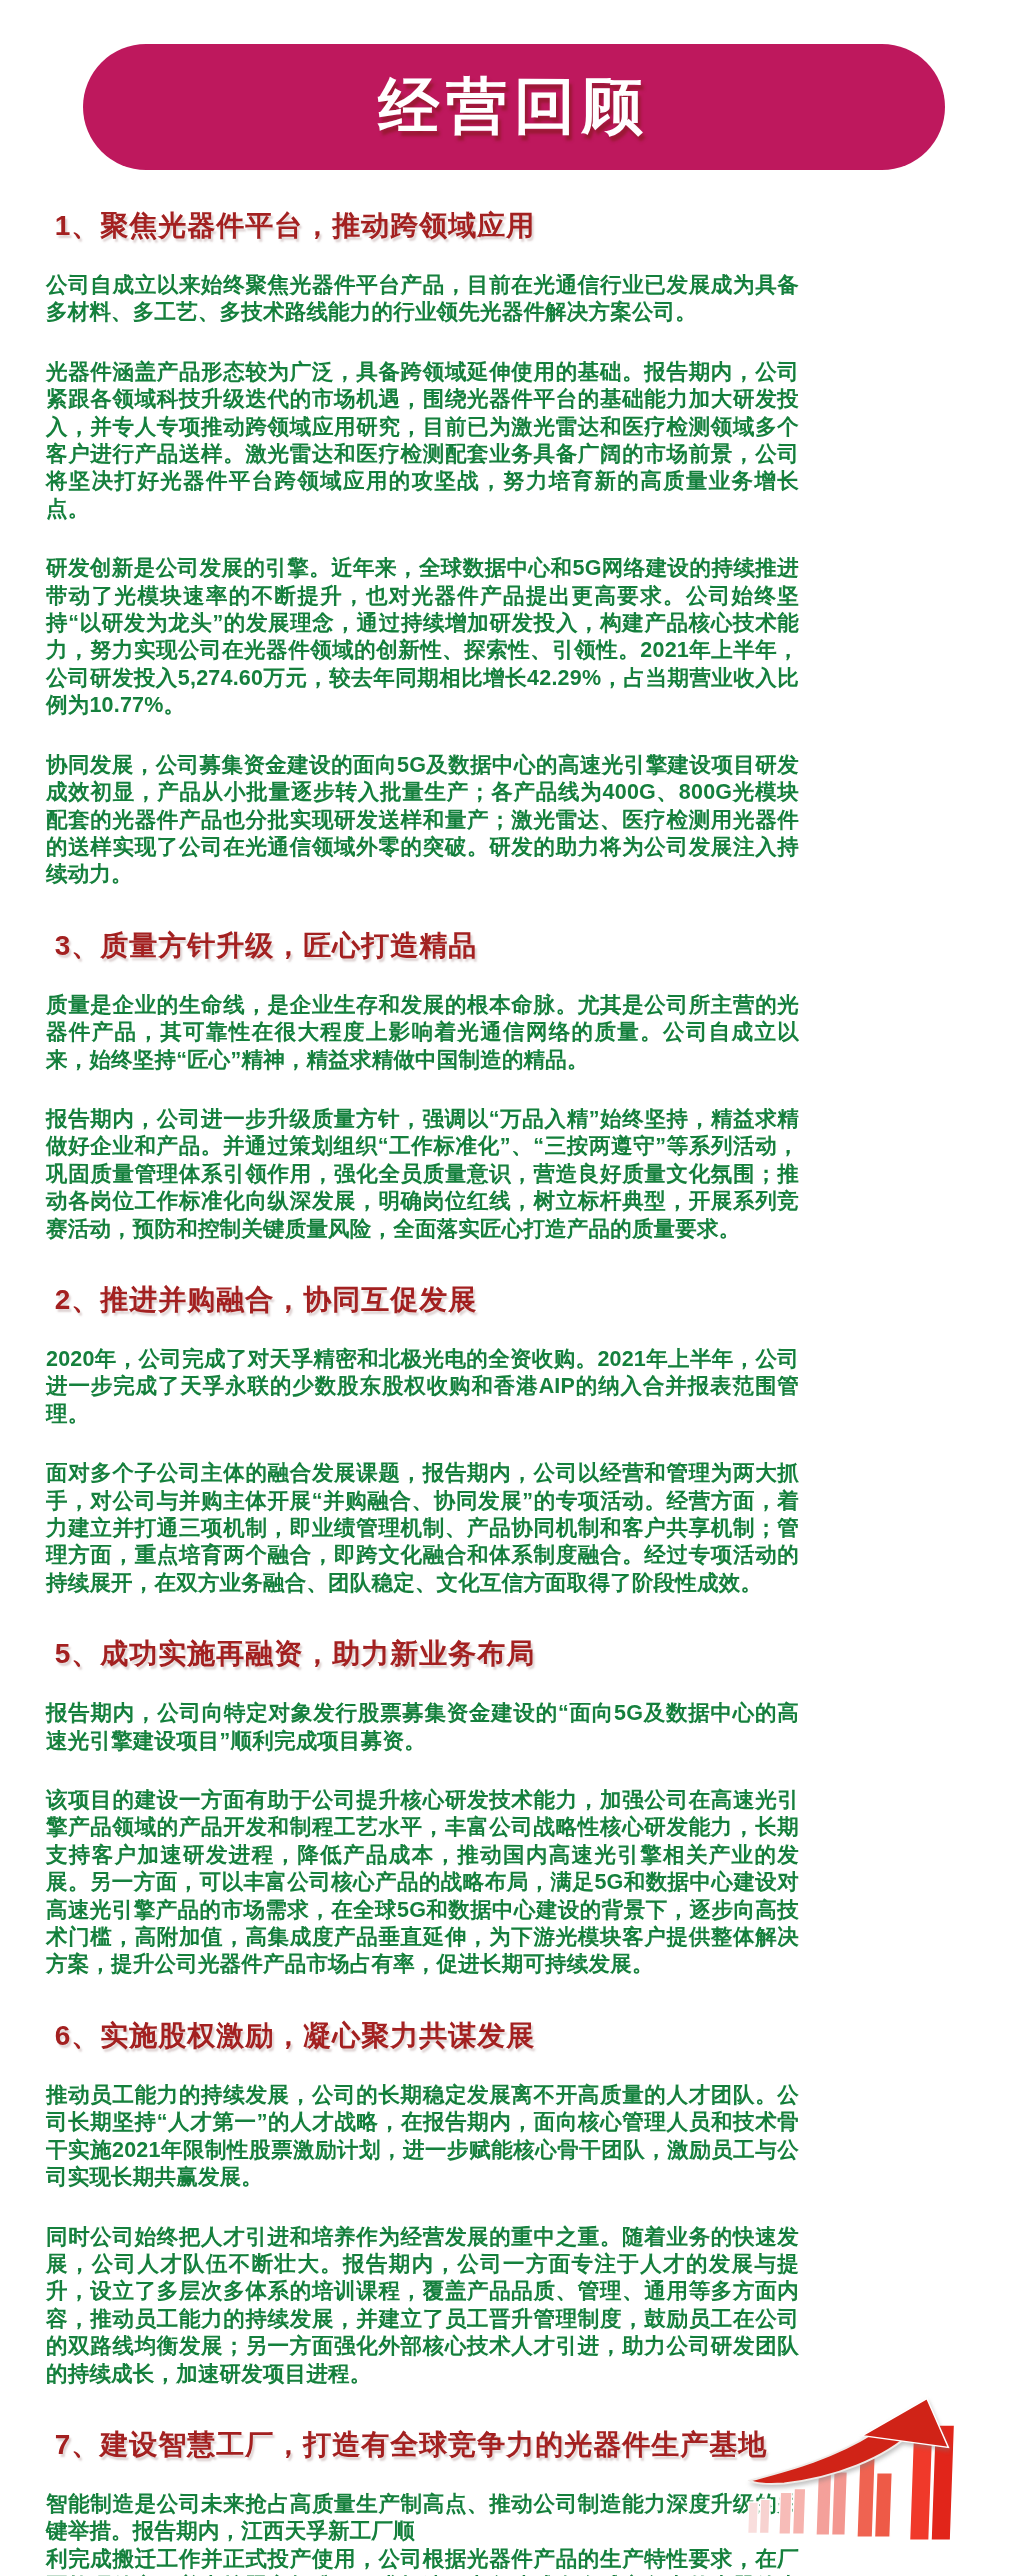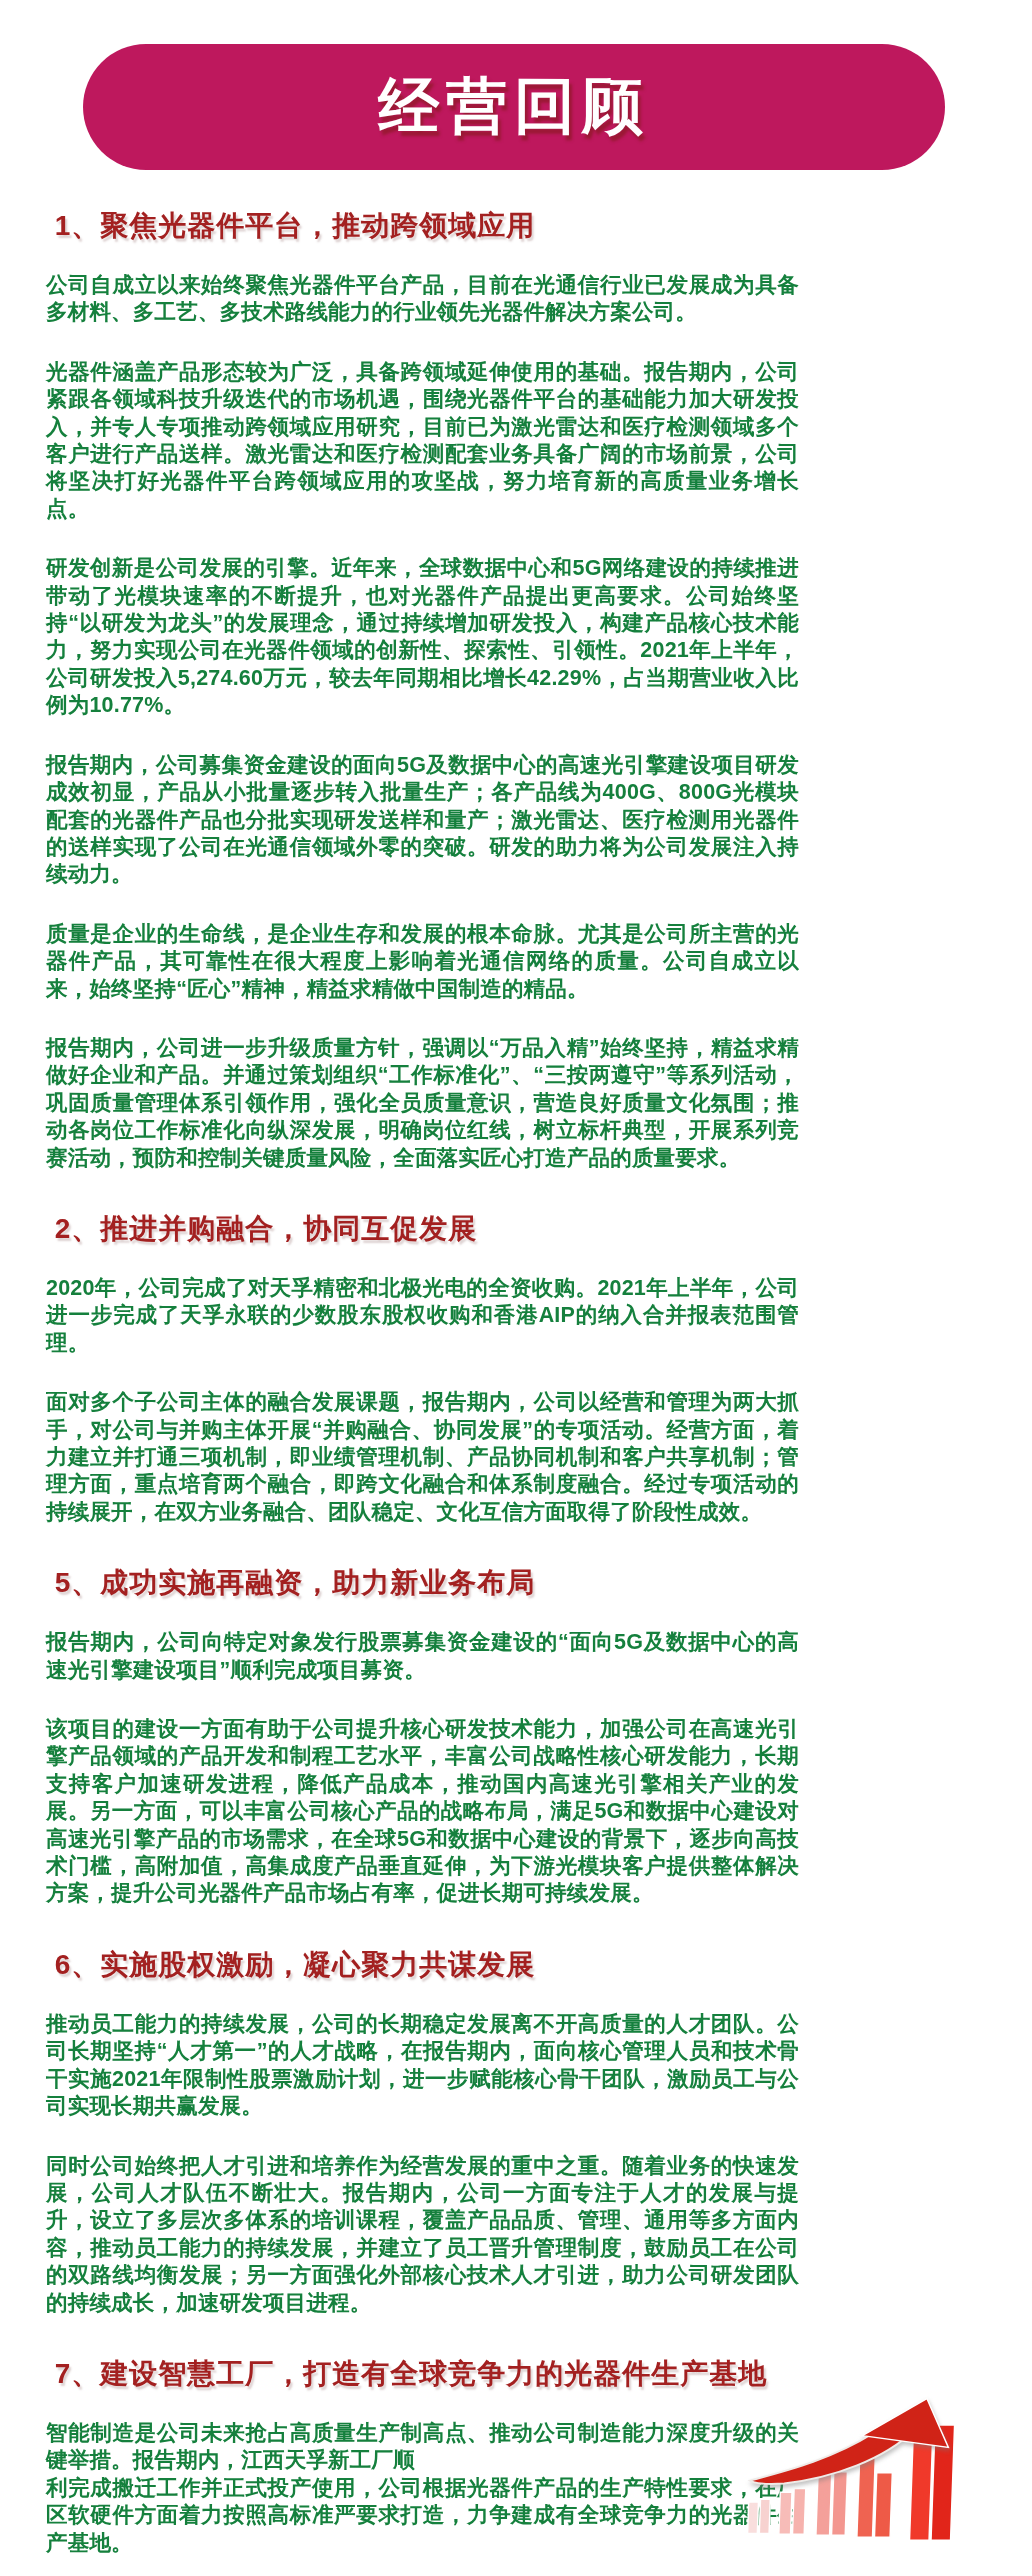--- a/index.html
+++ b/index.html
@@ -81,24 +81,25 @@
   <div class="content">
 
     <section class="sec">
       <h2 class="sec-heading">1、聚焦光器件平台，推动跨领域应用</h2>
       <p class="body-text">公司自成立以来始终聚焦光器件平台产品，目前在光通信行业已发展成为具备多材料、多工艺、多技术路线能力的行业领先光器件解决方案公司。</p>
       <p class="body-text">光器件涵盖产品形态较为广泛，具备跨领域延伸使用的基础。报告期内，公司紧跟各领域科技升级迭代的市场机遇，围绕光器件平台的基础能力加大研发投入，并专人专项推动跨领域应用研究，目前已为激光雷达和医疗检测领域多个客户进行产品送样。激光雷达和医疗检测配套业务具备广阔的市场前景，公司将坚决打好光器件平台跨领域应用的攻坚战，努力培育新的高质量业务增长点。</p>
     </section>
 
     <section class="sec">
       <p class="body-text">研发创新是公司发展的引擎。近年来，全球数据中心和5G网络建设的持续推进带动了光模块速率的不断提升，也对光器件产品提出更高要求。公司始终坚持“以研发为龙头”的发展理念，通过持续增加研发投入，构建产品核心技术能力，努力实现公司在光器件领域的创新性、探索性、引领性。2021年上半年，公司研发投入5,274.60万元，较去年同期相比增长42.29%，占当期营业收入比例为10.77%。</p>
-      <p class="body-text">报告期内，公司募集资金建设的面向5G及数据中心的高速光引擎建设项目研发成效初显，产品从小批量逐步转入批量生产；各产品线为400G、800G光模块配套的光器件产品也分批实现研发送样和量产；激光雷达、医疗检测用光器件的送样实现了公司在光通信领域外零的突破。研发的助力将为公司发展注入持续动力。</p>
+      <p class="body-text">协同发展，公司募集资金建设的面向5G及数据中心的高速光引擎建设项目研发成效初显，产品从小批量逐步转入批量生产；各产品线为400G、800G光模块配套的光器件产品也分批实现研发送样和量产；激光雷达、医疗检测用光器件的送样实现了公司在光通信领域外零的突破。研发的助力将为公司发展注入持续动力。</p>
     </section>
 
     <section class="sec">
+      <h2 class="sec-heading">3、质量方针升级，匠心打造精品</h2>
       <p class="body-text">质量是企业的生命线，是企业生存和发展的根本命脉。尤其是公司所主营的光器件产品，其可靠性在很大程度上影响着光通信网络的质量。公司自成立以来，始终坚持“匠心”精神，精益求精做中国制造的精品。</p>
       <p class="body-text">报告期内，公司进一步升级质量方针，强调以“万品入精”始终坚持，精益求精做好企业和产品。并通过策划组织“工作标准化”、“三按两遵守”等系列活动，巩固质量管理体系引领作用，强化全员质量意识，营造良好质量文化氛围；推动各岗位工作标准化向纵深发展，明确岗位红线，树立标杆典型，开展系列竞赛活动，预防和控制关键质量风险，全面落实匠心打造产品的质量要求。</p>
     </section>
 
     <section class="sec">
       <h2 class="sec-heading">2、推进并购融合，协同互促发展</h2>
       <p class="body-text">2020年，公司完成了对天孚精密和北极光电的全资收购。2021年上半年，公司进一步完成了天孚永联的少数股东股权收购和香港AIP的纳入合并报表范围管理。</p>
       <p class="body-text">面对多个子公司主体的融合发展课题，报告期内，公司以经营和管理为两大抓手，对公司与并购主体开展“并购融合、协同发展”的专项活动。经营方面，着力建立并打通三项机制，即业绩管理机制、产品协同机制和客户共享机制；管理方面，重点培育两个融合，即跨文化融合和体系制度融合。经过专项活动的持续展开，在双方业务融合、团队稳定、文化互信方面取得了阶段性成效。</p>
     </section>
 

